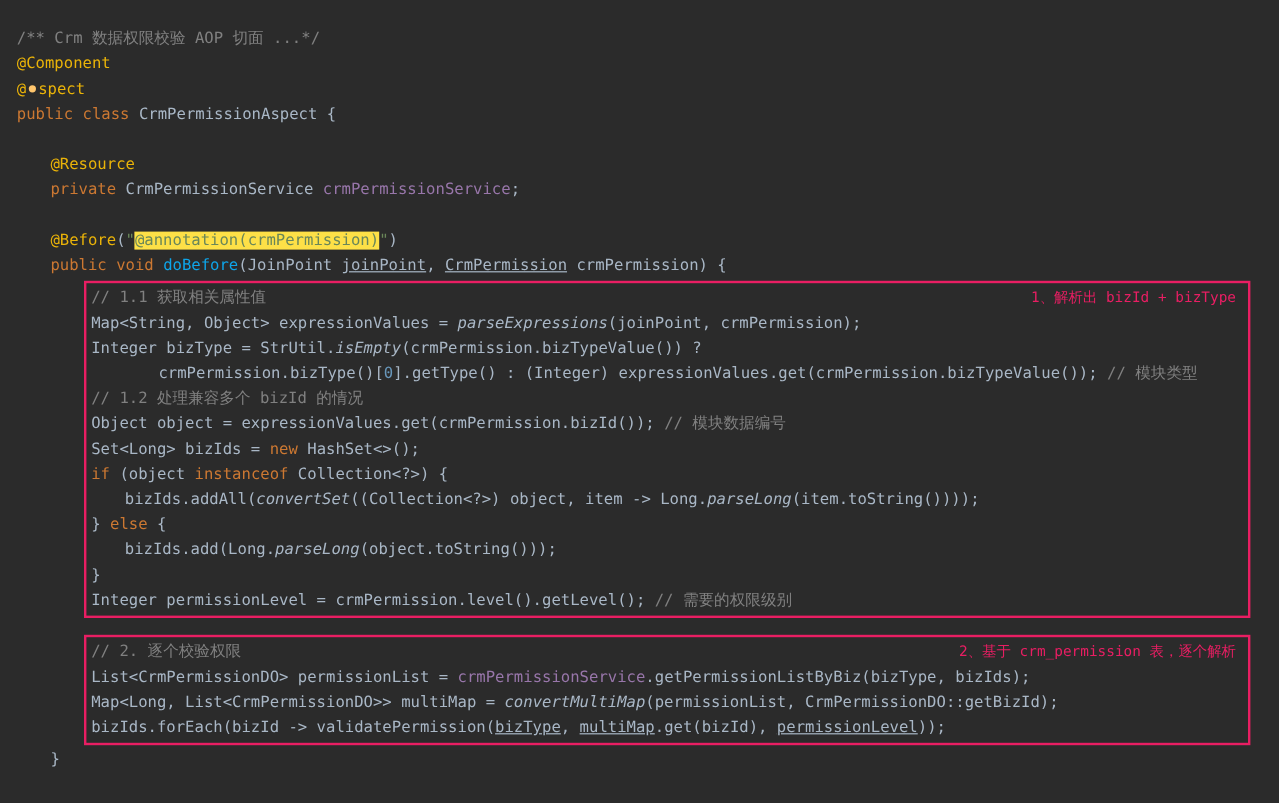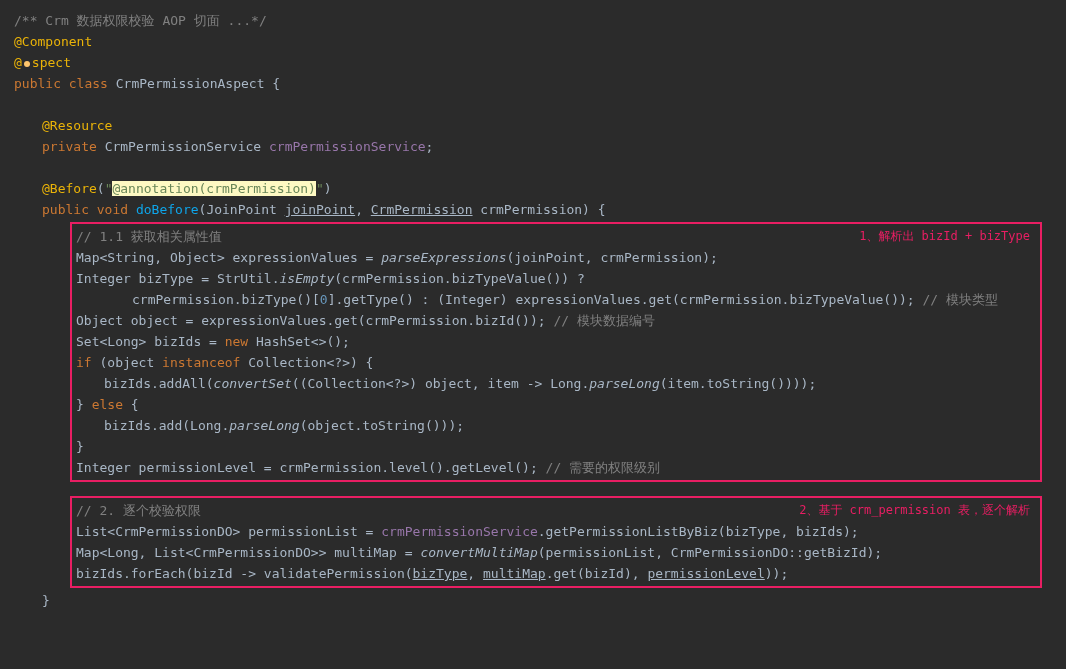--- a/index.html
+++ b/index.html
@@ -8,32 +8,32 @@
       font-family: 'Menlo', 'Monaco', 'Consolas', monospace;
       font-size: 13px;
       line-height: 21px;
       color: #a9b7c6;
       padding: 0;
       width: 1066px;
       height: 669px;
       overflow: hidden;
     }
     .code-area {
-      padding: 10px 14px;
+      padding: 22px 14px;
       position: relative;
     }
     .line { white-space: pre; }
     .comment { color: #808080; }
     .doc-comment { color: #808080; }
     .annotation { color: #eab308; }
     .keyword { color: #cc7832; }
     .class-name { color: #a9b7c6; }
     .method { color: #0ea5e9; }
     .string { color: #6a8759; }
-    .string-highlight { color: #6a8759; background: #fef9c3; }
+    .string-highlight { color: #6a8759; background: #fde047; }
     .type { color: #a9b7c6; }
     .field { color: #9876aa; }
     .number { color: #6897bb; }
     .italic { font-style: italic; }
     .underline { text-decoration: underline; }
     .caret-indicator {
       display: inline-block;
       width: 6px;
       height: 6px;
       background: #ffc66d;
@@ -74,20 +74,21 @@
   <div class="line indent1"><span class="annotation">@Before</span>(<span class="string">"</span><span class="string-highlight">@annotation(crmPermission)</span><span class="string">"</span>)</div>
   <div class="line indent1"><span class="keyword">public</span> <span class="keyword">void</span> <span class="method">doBefore</span>(<span class="type">JoinPoint</span> <span class="underline">joinPoint</span>, <span class="type underline">CrmPermission</span> <span>crmPermission</span><span>) {</span></div>
 
   <div class="box-wrap">
     <div class="pink-box">
       <div class="pink-label">1、解析出 bizId + bizType</div>
       <div class="line"><span class="comment">// 1.1 获取相关属性值</span></div>
       <div class="line"><span>Map&lt;String, Object&gt; expressionValues = </span><span class="italic">parseExpressions</span><span>(joinPoint, crmPermission);</span></div>
       <div class="line"><span>Integer bizType = StrUtil.</span><span class="italic">isEmpty</span><span>(crmPermission.bizTypeValue()) ?</span></div>
       <div class="line indent2"><span>crmPermission.bizType()[</span><span class="number">0</span><span>].getType() : (Integer) expressionValues.get(crmPermission.bizTypeValue()); </span><span class="comment">// 模块类型</span></div>
+      <div class="line"><span class="comment">// 1.2 处理兼容多个 bizId 的情况</span></div>
       <div class="line"><span>Object object = expressionValues.get(crmPermission.bizId()); </span><span class="comment">// 模块数据编号</span></div>
       <div class="line"><span>Set&lt;Long&gt; bizIds = </span><span class="keyword">new</span><span> HashSet&lt;&gt;();</span></div>
       <div class="line"><span class="keyword">if</span><span> (object </span><span class="keyword">instanceof</span><span> Collection&lt;?&gt;) {</span></div>
       <div class="line indent1"><span>bizIds.addAll(</span><span class="italic">convertSet</span><span>((Collection&lt;?&gt;) object, item -&gt; Long.</span><span class="italic">parseLong</span><span>(item.toString())));</span></div>
       <div class="line"><span>} </span><span class="keyword">else</span><span> {</span></div>
       <div class="line indent1"><span>bizIds.add(Long.</span><span class="italic">parseLong</span><span>(object.toString()));</span></div>
       <div class="line"><span>}</span></div>
       <div class="line"><span>Integer permissionLevel = crmPermission.level().getLevel(); </span><span class="comment">// 需要的权限级别</span></div>
     </div>
   </div>

